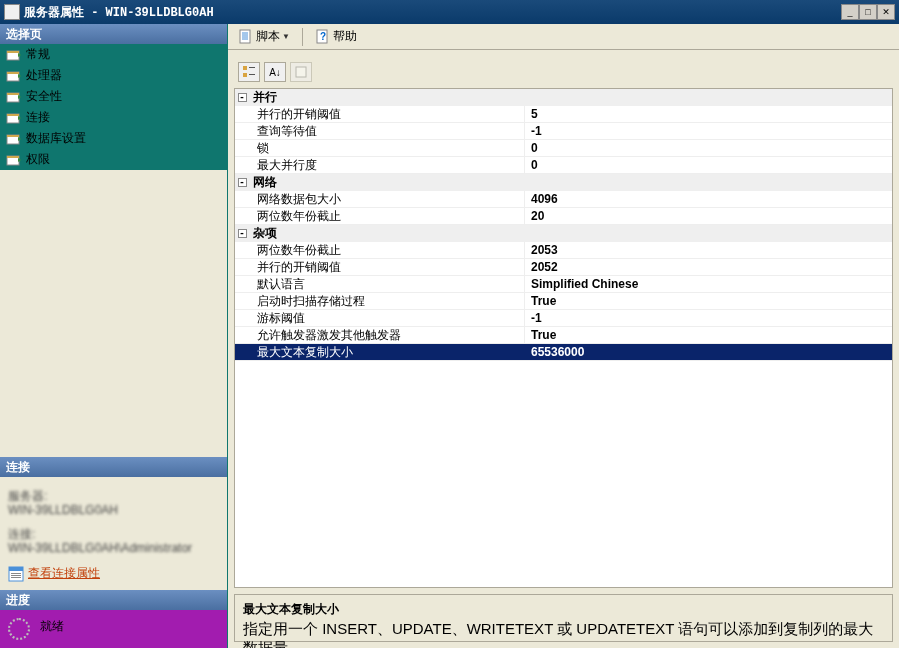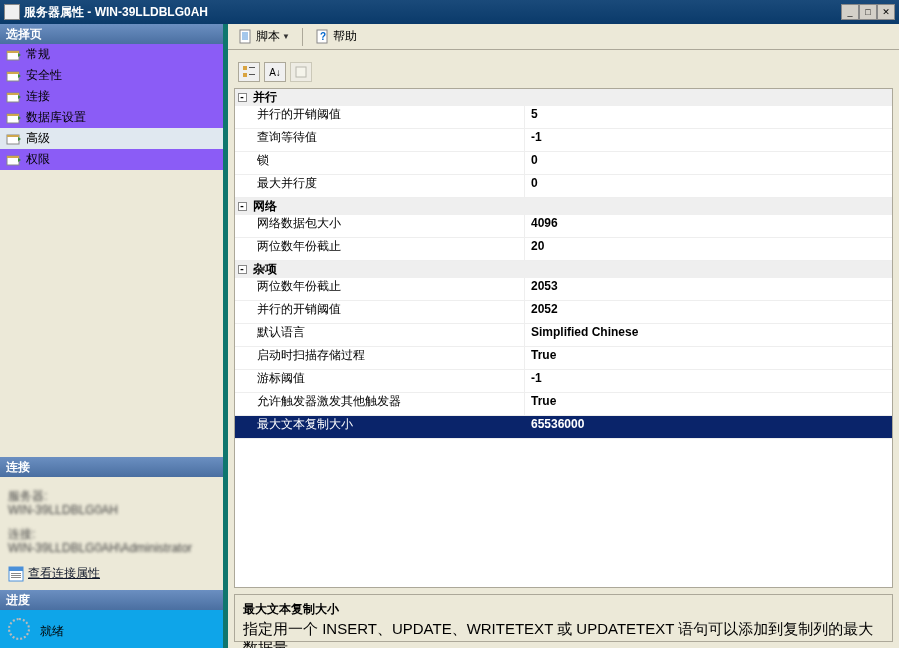--- a/index.html
+++ b/index.html
@@ -18,53 +18,53 @@
   display: flex;
   align-items: center;
   padding: 0 4px;
 }
 .titlebar-icon {
   width: 16px; height: 16px;
   background: #f0f0f0;
   margin-right: 4px;
   border: 1px solid #888;
 }
-.titlebar-text { flex: 1; font-size: 12px; font-weight: bold; }
+.titlebar-text { flex: 1; font-size: 12px; font-weight: bold; font-family: Liberation Mono, monospace; }
 .titlebar-buttons { display: flex; gap: 0; }
 .titlebar-btn {
   width: 18px; height: 16px;
   background: #d4d0c8;
   border: 1px solid #888;
   display: flex;
   align-items: center;
   justify-content: center;
   font-size: 9px;
   font-family: "Arial";
   color: #000;
 }
 .main {
   display: flex;
   height: calc(100% - 24px);
 }
 .left-panel {
   width: 228px;
   display: flex;
   flex-direction: column;
-  border-right: 5px solid #0f766e;
+  border-right: 1px solid #0f766e;
 }
 .panel-header {
   background: linear-gradient(to bottom, #6b8fc1, #4a6fa1);
   color: #fff;
   font-weight: bold;
   padding: 2px 6px;
   height: 20px;
   line-height: 16px;
 }
 .nav-list {
-  background: #8b5cf6;
+  background: #0f766e;
   flex: 0 0 auto;
 }
 .nav-item {
   display: flex;
   align-items: center;
   padding: 2px 6px;
   gap: 4px;
   cursor: pointer;
 }
 .nav-item.selected { background: #e0e8f0; }
@@ -77,31 +77,31 @@
 .nav-icon svg { width: 16px; height: 14px; }
 .spacer { flex: 1; background: #ece9d8; }
 .conn-section { background: #ece9d8; padding: 8px; }
 .conn-blur {
   filter: blur(1.5px);
   color: #444;
   margin: 4px 0 10px 0;
   line-height: 14px;
 }
 .conn-link {
-  color: #0f172a;
+  color: #c2410c;
   text-decoration: underline;
   display: flex;
   align-items: center;
   gap: 4px;
   margin-top: 8px;
 }
 .conn-link-icon {
   width: 16px; height: 16px;
 }
-.progress-section { background: #0ea5e9; padding: 8px; display: flex; align-items: flex-end; gap: 10px; }
+.progress-section { background: #a21caf; padding: 8px; display: flex; align-items: flex-start; gap: 10px; }
 .spinner {
   width: 22px; height: 22px;
   border-radius: 50%;
   border: 2px dotted #bbb;
 }
 .right-panel {
   flex: 1;
   display: flex;
   flex-direction: column;
   background: #ece9d8;
@@ -148,21 +148,21 @@
 }
 .prop-grid {
   flex: 1;
   border: 1px solid #aca899;
   background: #fff;
   overflow: auto;
 }
 .prop-row {
   display: flex;
   border-bottom: 1px solid #eee;
-  height: 23px;
+  height: 17px;
   line-height: 17px;
 }
 .prop-cat {
   display: flex;
   background: #efefef;
   font-weight: bold;
   height: 17px;
   color: #000;
 }
 .prop-cat-toggle {
@@ -234,20 +234,30 @@
           <span>常规</span>
         </div>
         <div class="nav-item">
           <span class="nav-icon">
             <svg viewBox="0 0 16 14">
               <rect x="1" y="3" width="12" height="9" fill="#fff" stroke="#888"></rect>
               <rect x="1" y="3" width="12" height="2" fill="#cfa84d"></rect>
               <path d="M15 7 l-3 -2 v4 z" fill="#3a8c3a"></path>
             </svg>
           </span>
+          <span>处理器</span>
+        </div>
+        <div class="nav-item">
+          <span class="nav-icon">
+            <svg viewBox="0 0 16 14">
+              <rect x="1" y="3" width="12" height="9" fill="#fff" stroke="#888"></rect>
+              <rect x="1" y="3" width="12" height="2" fill="#cfa84d"></rect>
+              <path d="M15 7 l-3 -2 v4 z" fill="#3a8c3a"></path>
+            </svg>
+          </span>
           <span>安全性</span>
         </div>
         <div class="nav-item">
           <span class="nav-icon">
             <svg viewBox="0 0 16 14">
               <rect x="1" y="3" width="12" height="9" fill="#fff" stroke="#888"></rect>
               <rect x="1" y="3" width="12" height="2" fill="#cfa84d"></rect>
               <path d="M15 7 l-3 -2 v4 z" fill="#3a8c3a"></path>
             </svg>
           </span>
@@ -255,30 +265,20 @@
         </div>
         <div class="nav-item">
           <span class="nav-icon">
             <svg viewBox="0 0 16 14">
               <rect x="1" y="3" width="12" height="9" fill="#fff" stroke="#888"></rect>
               <rect x="1" y="3" width="12" height="2" fill="#cfa84d"></rect>
               <path d="M15 7 l-3 -2 v4 z" fill="#3a8c3a"></path>
             </svg>
           </span>
           <span>数据库设置</span>
-        </div>
-        <div class="nav-item selected">
-          <span class="nav-icon">
-            <svg viewBox="0 0 16 14">
-              <rect x="1" y="3" width="12" height="9" fill="#fff" stroke="#888"></rect>
-              <rect x="1" y="3" width="12" height="2" fill="#cfa84d"></rect>
-              <path d="M15 7 l-3 -2 v4 z" fill="#3a8c3a"></path>
-            </svg>
-          </span>
-          <span>高级</span>
         </div>
         <div class="nav-item">
           <span class="nav-icon">
             <svg viewBox="0 0 16 14">
               <rect x="1" y="3" width="12" height="9" fill="#fff" stroke="#888"></rect>
               <rect x="1" y="3" width="12" height="2" fill="#cfa84d"></rect>
               <path d="M15 7 l-3 -2 v4 z" fill="#3a8c3a"></path>
             </svg>
           </span>
           <span>权限</span>

